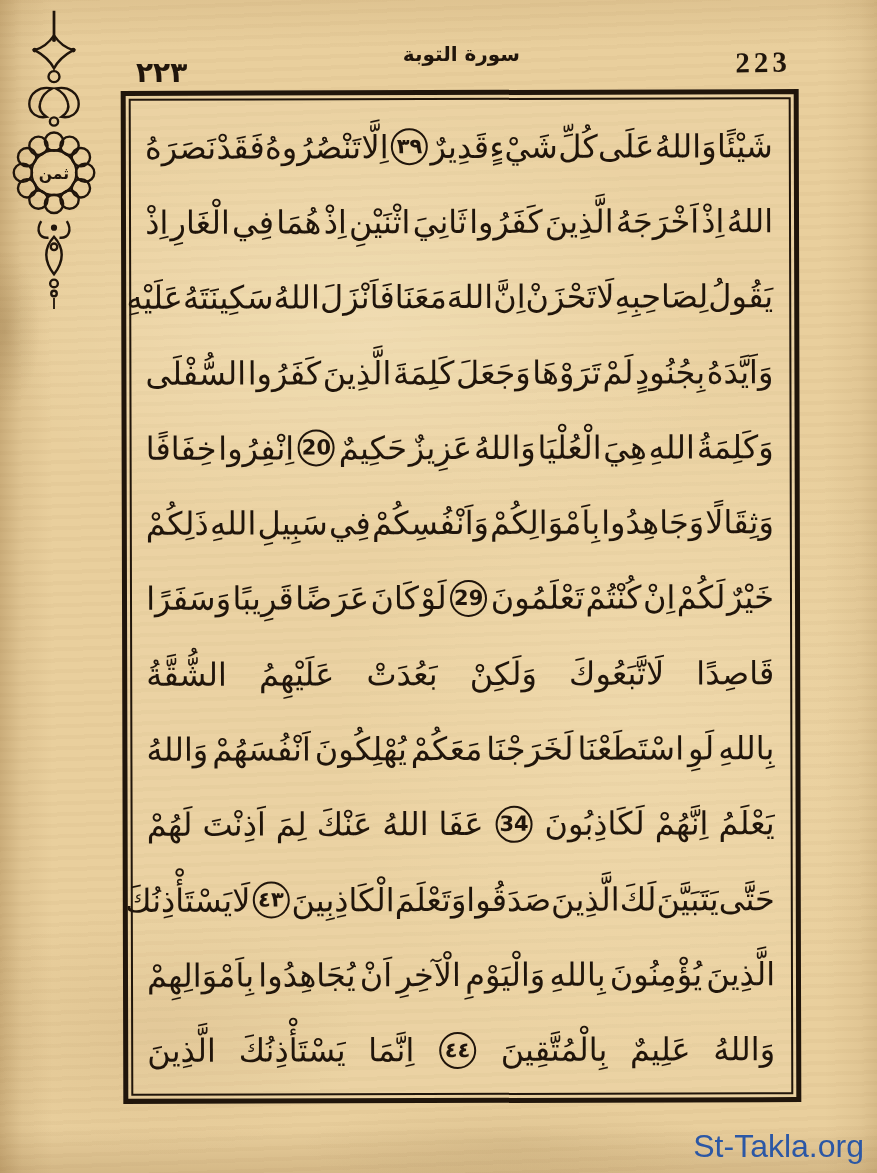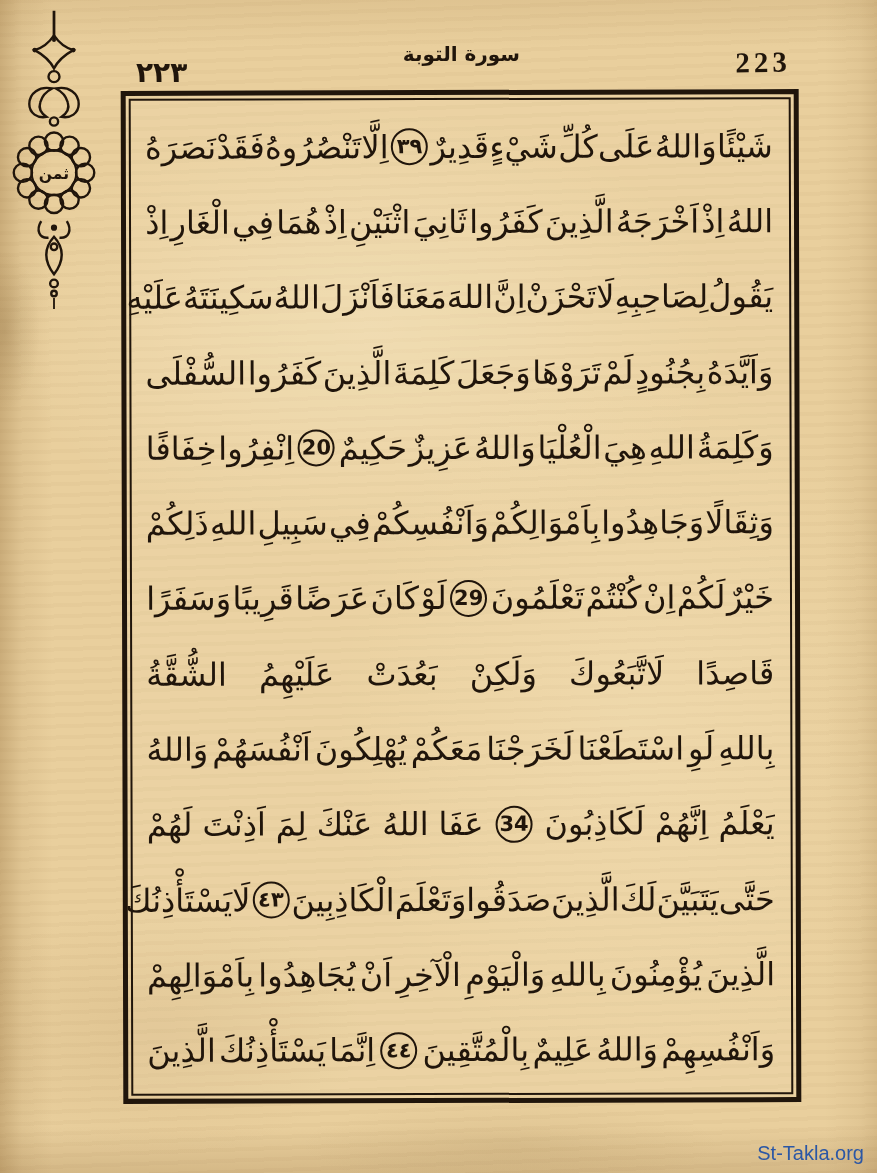--- a/index.html
+++ b/index.html
@@ -68,21 +68,21 @@
   .word{white-space:nowrap;}
   .verse-marker{
     flex:0 0 auto;width:37px;height:37px;margin:0 2px;
     border:2.5px solid var(--ink);border-radius:50%;
     display:flex;align-items:center;justify-content:center;
     font-size:21px;font-weight:bold;line-height:1;
   }
 
   .watermark{
     position:absolute;right:13px;bottom:8px;
-    font-family:"Liberation Sans",sans-serif;font-size:20px;
+    font-family:"Liberation Sans",sans-serif;font-size:32px;
     color:var(--wm-blue);
   }
 </style>
 </head>
 <body>
 
 <div class="stain s1"></div>
 <div class="stain s2"></div>
 
 <div class="ornament">
@@ -262,21 +262,20 @@
           <span class="word">الَّذِينَ</span>
           <span class="word">يُؤْمِنُونَ</span>
           <span class="word">بِاللهِ</span>
           <span class="word">وَالْيَوْمِ</span>
           <span class="word">الْآخِرِ</span>
           <span class="word">اَنْ</span>
           <span class="word">يُجَاهِدُوا</span>
           <span class="word">بِاَمْوَالِهِمْ</span>
         </div>
         <div class="text-line">
-          <span class="word">وَاَنْفُسِهِمْ</span>
           <span class="word">وَاللهُ</span>
           <span class="word">عَلِيمٌ</span>
           <span class="word">بِالْمُتَّقِينَ</span>
           <span class="verse-marker">٤٤</span>
           <span class="word">اِنَّمَا</span>
           <span class="word">يَسْتَأْذِنُكَ</span>
           <span class="word">الَّذِينَ</span>
         </div>
       </div>
   </div>

